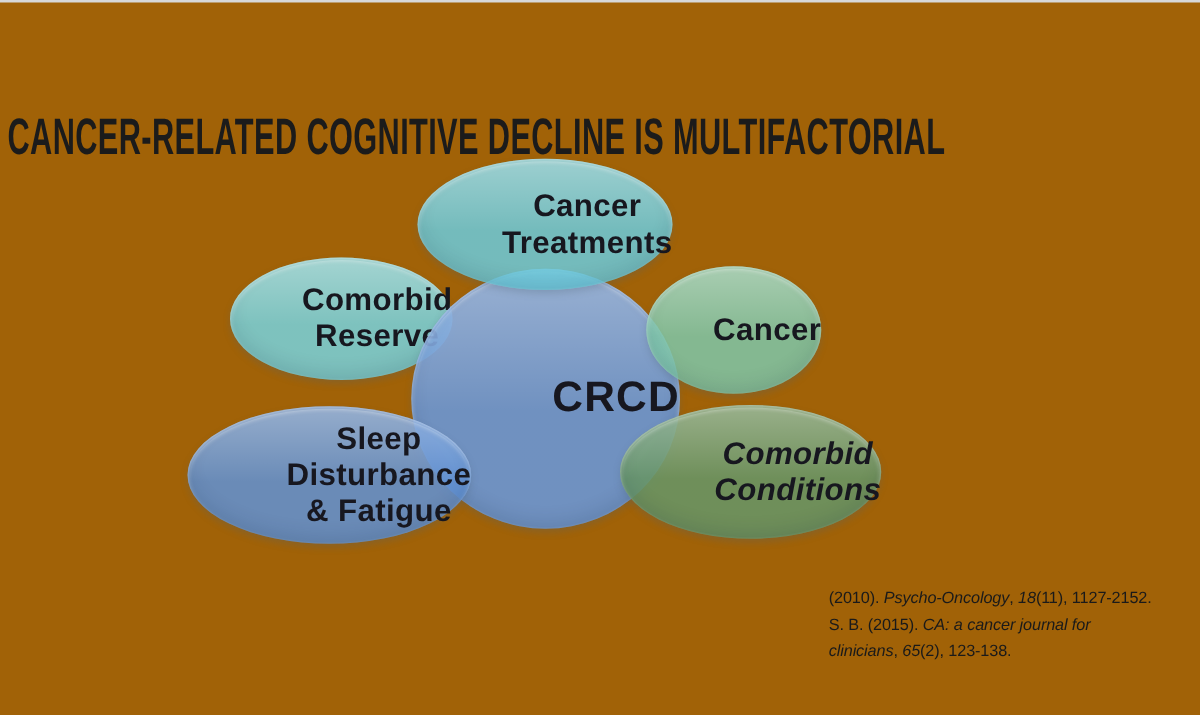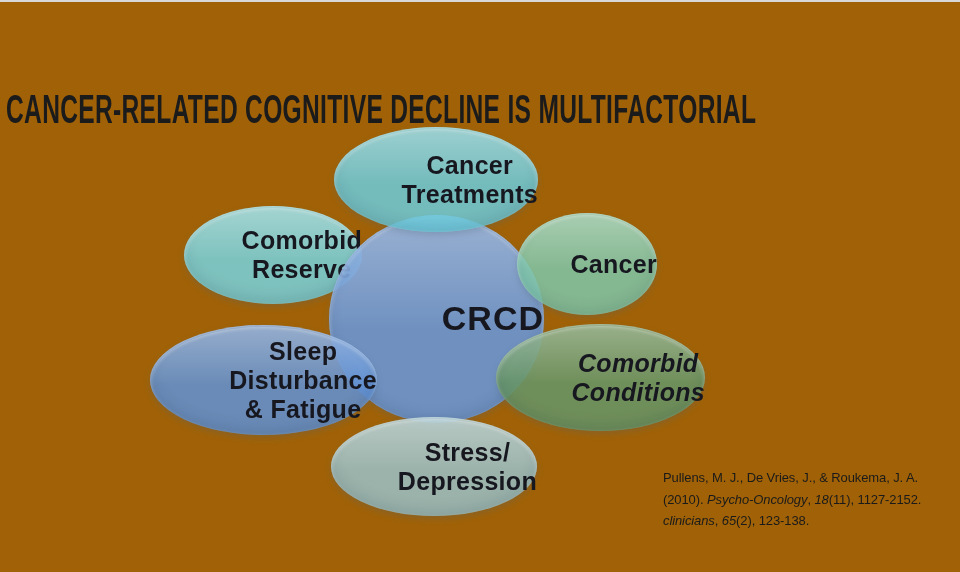--- a/index.html
+++ b/index.html
@@ -125,25 +125,21 @@
       <div class="bubble-label">Sleep
 Disturbance
 &amp; Fatigue</div>
     </div>
 
     <div class="bubble n-comorbid" style="background-color: rgba(100, 147, 99, 0.88);">
       <div class="bubble-label">Comorbid
 Conditions</div>
     </div>
 
-    <div class="bubble n-stress" style="background-color: rgba(152, 188, 194, 0.87);">
-      <div class="bubble-label">Stress/
-Depression</div>
-    </div>
 
   </div>
 
   <div class="citation">
-      <div class="cite-line"><span>Pullens, M. J., De Vries, J., &amp; Roukema, J. A.</span></div>
       <div class="cite-line"><span>(2010). </span><em>Psycho-Oncology</em><span>, </span><em>18</em><span>(11), 1127-2152.</span></div>
+      <div class="cite-line"><span>S. B. (2015).  </span><em>CA: a cancer journal for</em></div>
       <div class="cite-line"><em>clinicians</em><span>, </span><em>65</em><span>(2), 123-138.</span></div>
     </div>
 </div>
 
 </body></html>

